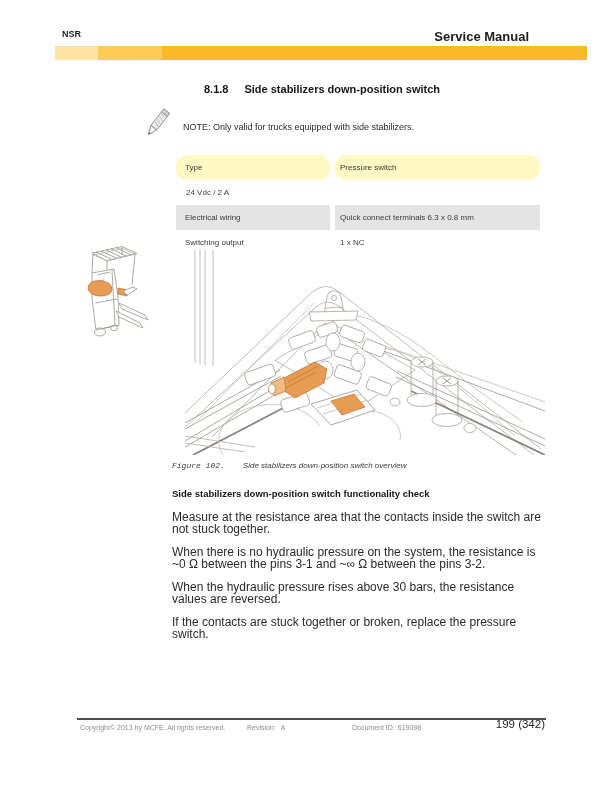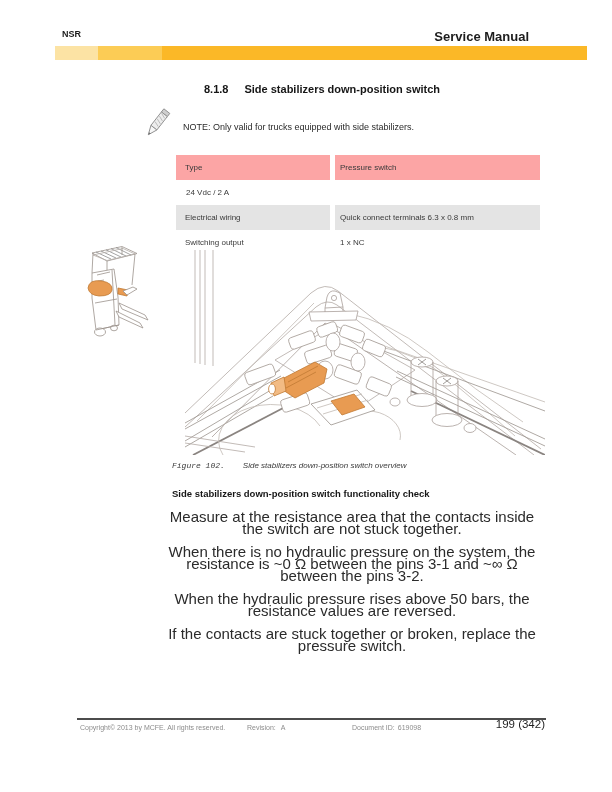--- a/index.html
+++ b/index.html
@@ -19,30 +19,30 @@
   .sec-head{position:absolute;left:173px;top:83px;font-size:11px;font-weight:bold;color:#161616;padding-left:31px;}
   .sec-head .num{margin-right:16px;}
   
   .note-icon{position:absolute;left:145px;top:107px;}
   .note-text{position:absolute;left:183px;top:122px;font-size:9px;color:#2b2b2b;}
   
   .spec{position:absolute;left:176px;top:155px;width:364px;font-size:8px;color:#3a3a3a;}
   .spec .row{display:flex;height:25px;line-height:25px;}
   .spec .cell-l{width:154px;padding-left:9px;box-sizing:border-box;}
   .spec .cell-r{flex:1;margin-left:5px;padding-left:5px;box-sizing:border-box;}
-  .spec .row.shade-dark .cell-l,.spec .row.shade-dark .cell-r{background:#fca5a5;}
+  .spec .row.shade-dark .cell-l,.spec .row.shade-dark .cell-r{background:#fef9c3;border-radius:11px;}
   .spec .row.shade-light .cell-l,.spec .row.shade-light .cell-r{background:#E4E4E4;}
   
   .truck-illu{position:absolute;left:79px;top:243px;}
   .main-illu{position:absolute;left:185px;top:250px;}
   
   .fig-caption{position:absolute;left:172px;top:461px;font-size:8px;font-style:italic;color:#3a3a3a;}
   .fig-caption .fig-label{margin-right:18px;font-family:Liberation Mono, monospace;}
   .sub-head{position:absolute;left:172px;top:488px;font-size:9.5px;font-weight:bold;color:#161616;}
-  .body-text{position:absolute;left:164px;top:511px;width:376px;font-size:15px;line-height:12px;color:#2b2b2b;text-align:center;}
+  .body-text{position:absolute;left:172px;top:511px;width:376px;font-size:12px;line-height:12px;color:#2b2b2b;}
   .body-text p{margin:0 0 11px 0;}
   
   .foot-line{position:absolute;left:77px;top:718px;width:469px;height:2px;background:#4c4c4c;}
   .foot{position:absolute;top:724px;font-size:7px;color:#8c8c8c;}
   .foot-copy{left:80px;}
   .foot-rev{left:247px;}
   .foot-rev .val{margin-left:5px;}
   .foot-doc{left:352px;}
   .foot-doc .val{margin-left:3px;}
   .foot-page{position:absolute;right:67px;top:718px;font-size:11.5px;color:#1f1f1f;}
@@ -202,21 +202,21 @@
   </span>
 
   <div class="fig-caption">
     <span class="fig-label">Figure 102.</span><span>Side stabilizers down-position switch overview</span>
   </div>
 
   <div class="sub-head">Side stabilizers down-position switch functionality check</div>
   <div class="body-text">
     <p>Measure at the resistance area that the contacts inside the switch are not stuck together.</p>
     <p>When there is no hydraulic pressure on the system, the resistance is ~0 Ω between the pins 3-1 and ~∞ Ω between the pins 3-2.</p>
-    <p>When the hydraulic pressure rises above 50 bars, the resistance values are reversed.</p>
+    <p>When the hydraulic pressure rises above 30 bars, the resistance values are reversed.</p>
     <p>If the contacts are stuck together or broken, replace the pressure switch.</p>
   </div>
 
   <div class="foot-line"></div>
   <div class="foot foot-copy">Copyright© 2013 by MCFE. All rights reserved.</div>
   <div class="foot foot-rev">
     <span>Revision:</span><span class="val">A</span>
   </div>
   <div class="foot foot-doc">
     <span>Document ID:</span><span class="val">619098</span>

